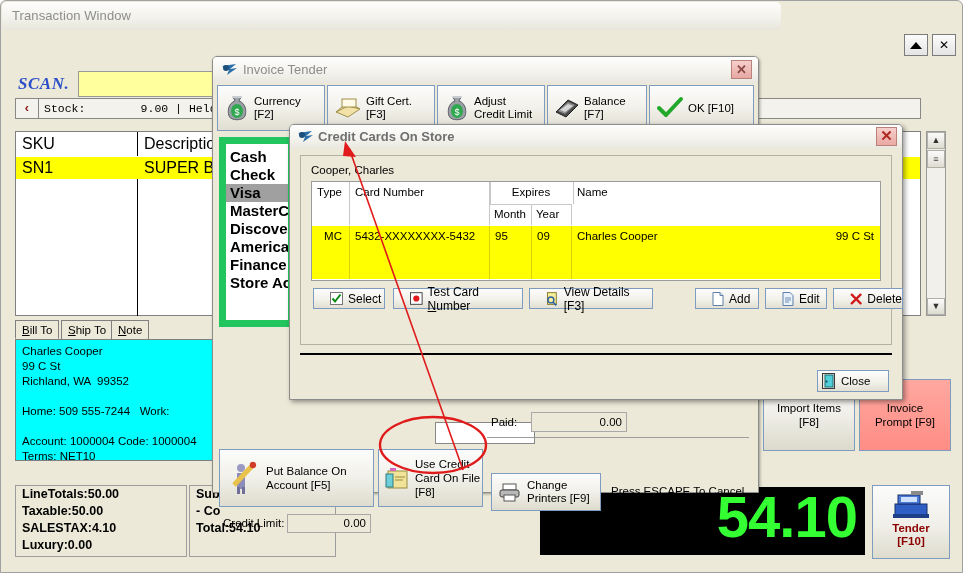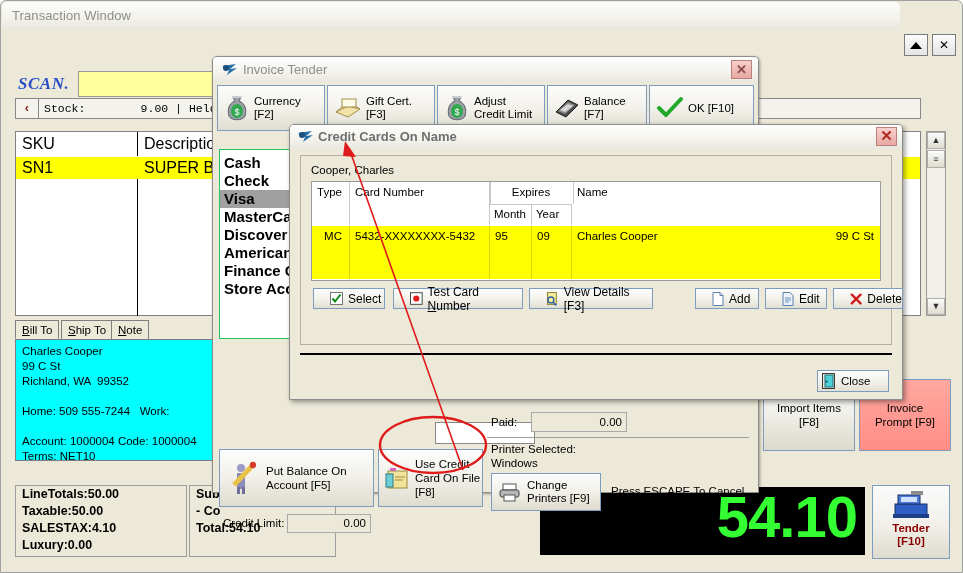--- a/index.html
+++ b/index.html
@@ -18,21 +18,21 @@
 
   
   #app-window {
     left: 0; top: 0; width: 963px; height: 573px;
     background: #ece9d8;
     border: 1px solid #a0a0a0;
     box-sizing: border-box;
     border-radius: 6px 6px 0 0;
   }
   #app-titlebar {
-    left: 1px; top: 1px; width: 898px; height: 28px;
+    left: 1px; top: 1px; width: 779px; height: 28px;
     background: linear-gradient(to bottom,#fdfdfd 0%,#f2f1ea 60%,#e8e6dc 100%);
     border-radius: 5px 5px 0 0;
     box-sizing: border-box;
   }
   #app-title-text {
     left: 10px; top: 6px;
     font-size: 13px; color: #8d8d8d;
     letter-spacing: .1px;
   }
   #app-bluebar {
@@ -295,25 +295,24 @@
   }
   #tb-currency { left:0; width:108px; }
   #tb-giftcert { left:110px; width:108px; }
   #tb-adjust   { left:220px; width:108px; }
   #tb-balance  { left:330px; width:100px; }
   #tb-ok       { left:432px; width:105px; }
 
   #pay-list {
     left: 6px; top: 80px; width: 76px; height: 190px;
     background: #fff;
-    border: 1px solid #22c55e;
+    border: 7px solid #22c55e;
     box-sizing: border-box;
     padding-top: 4px;
     overflow: hidden;
-    margin-top: 12px;
   }
   .pay-item {
     height: 18px; line-height: 18px;
     padding-left: 4px;
     font-size: 15px; font-weight: bold; color:#000;
     white-space: nowrap;
   }
   .pay-item.sel { background: #a0a0a0; }
 
   #tender-amountbox {
@@ -692,43 +691,41 @@
     <div class="abs" id="credit-limit-label">Credit Limit:</div>
     <div class="abs" id="credit-limit-val">0.00</div>
   </div>
 
   <div class="abs" id="paid-row">
     <div class="abs" id="paid-label">Paid:</div>
     <div class="abs" id="paid-val">0.00</div>
   </div>
   <div class="abs" id="paid-sep"></div>
 
-  <div class="abs" id="printer-sel" style="white-space:pre-line">Printer Selected:
-Windows</div>
 
   <div class="abs" id="btn-changeprinter">
     <svg width="24" height="20" viewBox="0 0 24 20">
       <rect x="5" y="2" width="13" height="6" fill="#fff" stroke="#555"></rect>
       <rect x="2" y="8" width="19" height="7" rx="2" fill="#b8b8b8" stroke="#444"></rect>
       <rect x="6" y="13" width="11" height="6" fill="#fff" stroke="#555"></rect>
     </svg>
     <span style="white-space:pre-line">Change
 Printers [F9]</span>
   </div>
 
   <div class="abs" id="escape-hint">Press ESCAPE To Cancel</div>
 </div>
 
 <div class="abs" id="cc-dialog">
   <div class="abs" id="cc-titlebar">
     <svg class="abs winlogo" style="left:7px;top:4px;" viewBox="0 0 18 15">
       <path d="M1 4 L15 2 L9 7 L16 6 L6 13 L8 8 Z" fill="#2b6fa8"></path>
       <circle cx="5" cy="6" r="3" fill="#1d4f7c"></circle>
     </svg>
-    <div class="abs" id="cc-title-text">Credit Cards On Name</div>
+    <div class="abs" id="cc-title-text">Credit Cards On Store</div>
     <div class="abs" id="cc-close">✕</div>
   </div>
 
   <div class="abs" id="cc-inner">
     <div class="abs" id="cc-custname">Cooper, Charles</div>
 
     <div class="abs" id="cc-table">
       <div class="abs" id="cc-thead">
         <div class="abs cc-th bdr" id="cc-th-type">Type</div>
         <div class="abs cc-th bdr" id="cc-th-num">Card Number</div>

